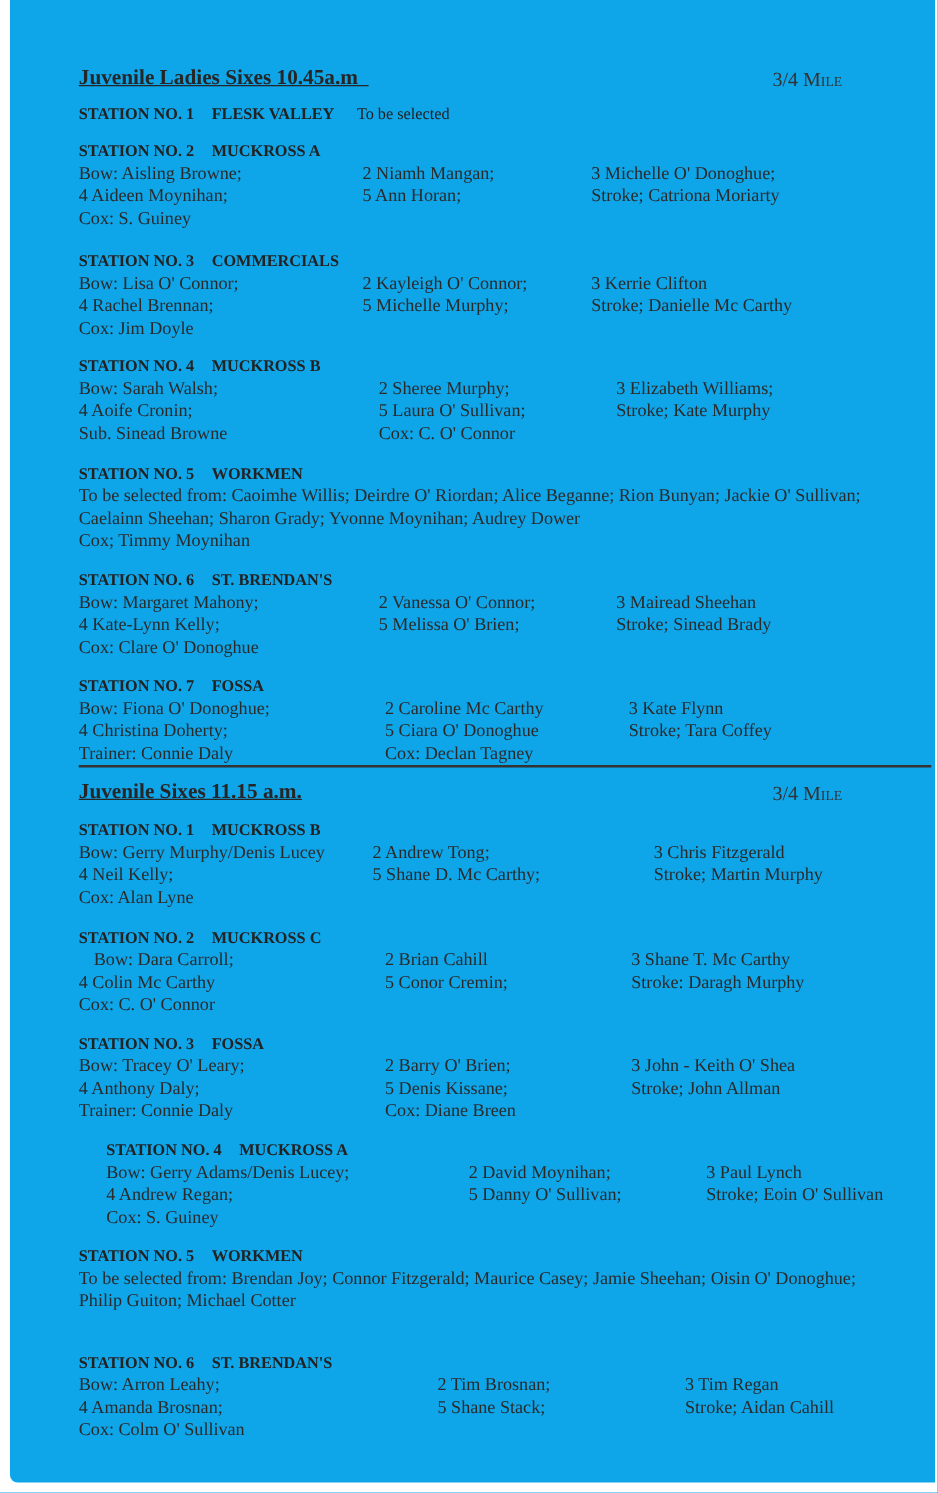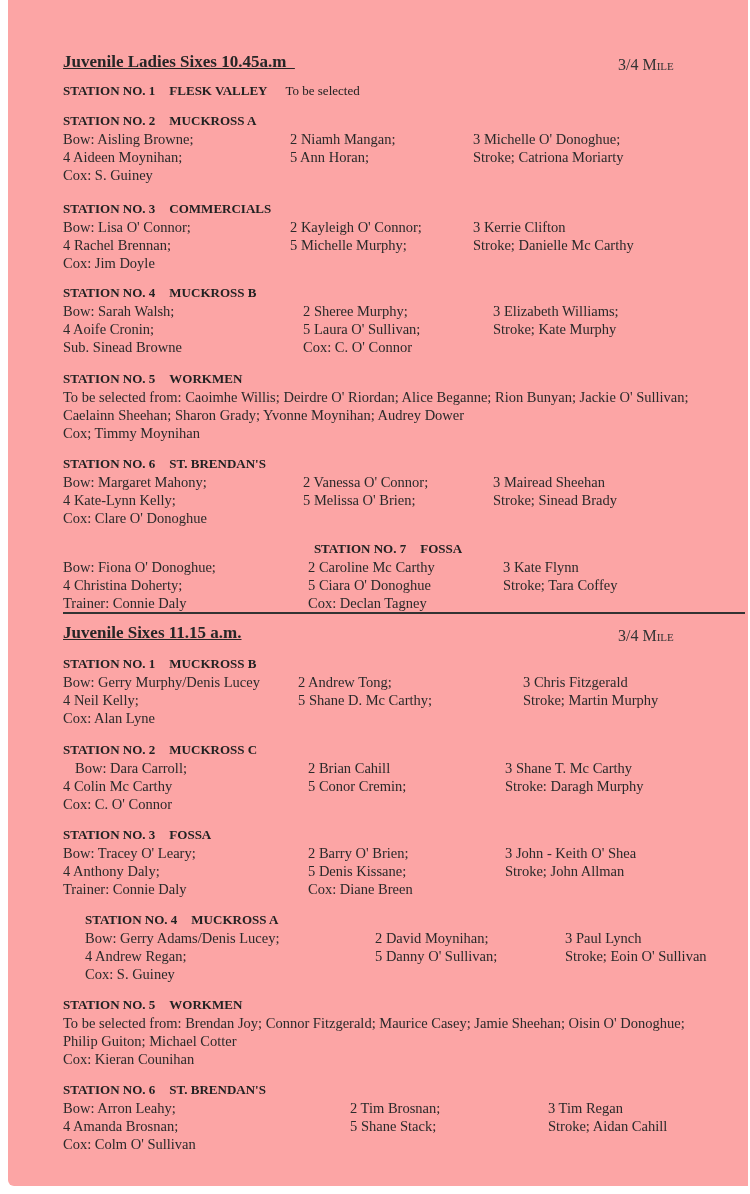--- a/index.html
+++ b/index.html
@@ -4,21 +4,21 @@
 <style>
   html, body { margin:0; padding:0; }
   body {
     width:750px; height:1194px; overflow:hidden;
     background:#ffffff;
     font-family:"Liberation Serif", "DejaVu Serif", serif;
     color:#2a2a2a;
   }
   .page {
     position:absolute; left:8px; top:0; width:740px; height:1186px;
-    background:#fca5a5;
+    background:#0ea5e9;
     border-bottom-left-radius:6px;
   }
   .content { position:absolute; left:55px; top:0; width:650px; }
   .event-header {
     position:absolute; left:0; width:620px; height:22px;
   }
   .event-title {
     position:absolute; left:0; top:0;
     font-weight:bold; font-size:17px; text-decoration:underline;
     color:#262626; white-space:pre;
@@ -124,21 +124,21 @@
           <span style="left:0px">4 Kate-Lynn Kelly;</span>
           <span style="left:240px">5 Melissa O' Brien;</span>
           <span style="left:430px">Stroke; Sinead Brady</span>
         </div>
         <div class="row">
           <span style="left:0px">Cox: Clare O' Donoghue</span>
           <span style="left:240px"></span>
           <span style="left:430px"></span>
         </div>
       </div>
-      <div class="station" style="top: 540px; text-align: center;">
+      <div class="station" style="top: 540px;">
         <div class="station-head"><span class="num">STATION NO. 7</span><span class="club">FOSSA</span></div>
         <div class="row">
           <span style="left:0px">Bow: Fiona O' Donoghue;</span>
           <span style="left:245px">2 Caroline Mc Carthy</span>
           <span style="left:440px">3 Kate Flynn</span>
         </div>
         <div class="row">
           <span style="left:0px">4 Christina Doherty;</span>
           <span style="left:245px">5 Ciara O' Donoghue</span>
           <span style="left:440px">Stroke; Tara Coffey</span>
@@ -221,23 +221,20 @@
         </div>
         <div class="row">
           <span style="left:0px">Cox: S. Guiney</span>
           <span style="left:290px"></span>
           <span style="left:480px"></span>
         </div>
       </div>
       <div class="station" style="top: 996px;">
         <div class="station-head"><span class="num">STATION NO. 5</span><span class="club">WORKMEN</span></div>
         <div class="para">To be selected from: Brendan Joy; Connor Fitzgerald; Maurice Casey; Jamie Sheehan; Oisin O' Donoghue; Philip Guiton; Michael Cotter</div>
-        <div class="row">
-          <span style="left:0">Cox: Kieran Counihan</span>
-        </div>
       </div>
       <div class="station" style="top: 1081px;">
         <div class="station-head"><span class="num">STATION NO. 6</span><span class="club">ST. BRENDAN'S</span></div>
         <div class="row">
           <span style="left:0px">Bow: Arron Leahy;</span>
           <span style="left:287px">2 Tim Brosnan;</span>
           <span style="left:485px">3 Tim Regan</span>
         </div>
         <div class="row">
           <span style="left:0px">4 Amanda Brosnan;</span>

